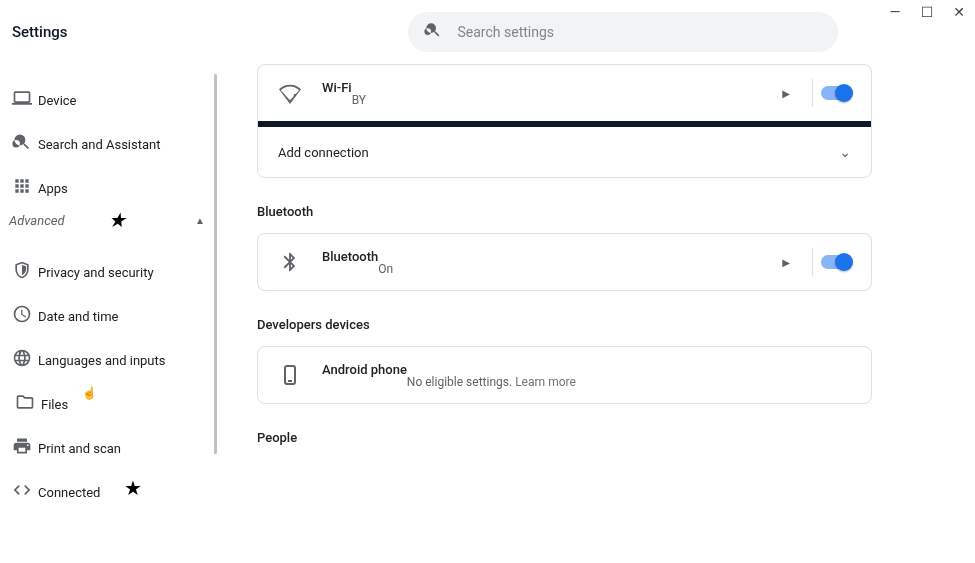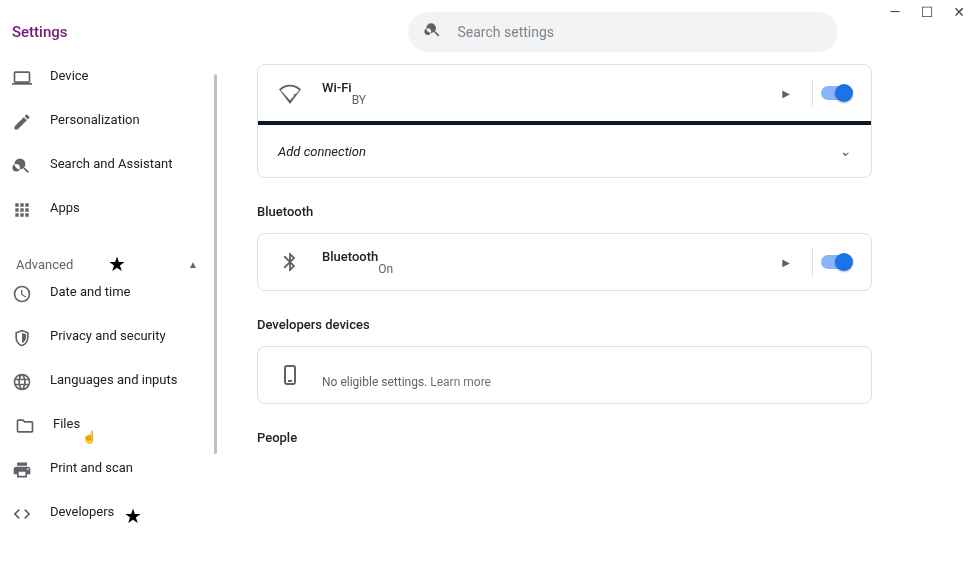--- a/index.html
+++ b/index.html
@@ -31,21 +31,21 @@
     }
     .header {
       display: flex;
       align-items: center;
       height: 64px;
       padding: 0 12px;
     }
     .title {
       font-size: 15px;
       font-weight: 500;
-      color: #701a75;
+      color: #0f172a;
     }
     .search-wrap {
       margin-left: 340px;
     }
     .search {
       display: flex;
       align-items: center;
       width: 430px;
       height: 40px;
       border-radius: 20px;
@@ -73,24 +73,24 @@
       display: flex;
       height: calc(100% - 64px);
     }
     .sidebar {
       width: 214px;
       padding: 4px 0;
       position: relative;
     }
     .nav-item {
       display: flex;
-      align-items: flex-start;
+      align-items: flex-end;
       height: 40px;
       padding: 0 12px;
-      gap: 18px;
+      gap: 6px;
       color: #202124;
       font-size: 13px;
       cursor: pointer;
       margin-bottom: 4px;
     }
     .nav-icon {
       width: 20px;
       height: 20px;
       display: flex;
       align-items: center;
@@ -98,25 +98,26 @@
     }
     .nav-icon svg {
       width: 20px;
       height: 20px;
       fill: #5f6368;
     }
     .advanced-row {
       display: flex;
       align-items: center;
       height: 40px;
-      padding: 0 16px;
+      padding: 0 9px;
       color: #5f6368;
       font-size: 13px;
       cursor: pointer;
       position: relative;
+      font-style: italic;
     }
     .advanced-row .arrow {
       margin-left: auto;
       font-size: 10px;
       color: #5f6368;
     }
     .star {
       position: absolute;
       font-size: 20px;
       color: #000;
@@ -151,22 +152,21 @@
       background: #fff;
       width: 615px;
     }
     .row {
       display: flex;
       align-items: center;
       padding: 14px 20px;
       min-height: 56px;
     }
     .row + .row {
-      border-top: 4px solid #0f172a;
-      font-style: italic;
+      border-top: 6px solid #0f172a;
     }
     .row-icon {
       width: 24px;
       height: 24px;
       margin-right: 20px;
       display: flex;
       align-items: center;
       justify-content: center;
     }
     .row-icon svg {
@@ -273,28 +273,20 @@
 
     <div class="nav-item">
       <span class="nav-icon">
         <svg viewBox="0 0 24 24">
             <path d="M20 18c1.1 0 2-.9 2-2V6c0-1.1-.9-2-2-2H4C2.9 4 2 4.9 2 6v10c0 1.1.9 2 2 2H0v2h24v-2h-4zM4 6h16v10H4V6z"></path>
           </svg>
       </span>
       <span>Device</span>
     </div>
 
-    <div class="nav-item">
-      <span class="nav-icon">
-        <svg viewBox="0 0 24 24">
-            <path d="M3 17.25V21h3.75l11.06-11.06-3.75-3.75L3 17.25zM20.71 7.04a1 1 0 000-1.41l-2.34-2.34a1 1 0 00-1.41 0l-1.83 1.83 3.75 3.75 1.83-1.83z"></path>
-          </svg>
-      </span>
-      <span>Personalization</span>
-    </div>
 
     <div class="nav-item">
       <span class="nav-icon">
         <svg viewBox="0 0 24 24">
             <path d="M15.5 14h-.79l-.28-.27A6.471 6.471 0 0016 9.5 6.5 6.5 0 109.5 16c1.61 0 3.09-.59 4.23-1.57l.27.28v.79l5 5L20.49 19l-5-5zM9.5 14A4.5 4.5 0 115 9.5 4.5 4.5 0 019.5 14z"></path>
           </svg>
       </span>
       <span>Search and Assistant</span>
     </div>
 
@@ -309,33 +301,33 @@
 
     <div class="advanced-row">
       <span>Advanced</span>
       <span class="star star1">★</span>
       <span class="arrow">▲</span>
     </div>
 
     <div class="nav-item">
       <span class="nav-icon">
         <svg viewBox="0 0 24 24">
+            <path d="M12 2L4 5v6c0 5 3.4 9.7 8 11 4.6-1.3 8-6 8-11V5l-8-3zm0 2.18l6 2.25V11c0 4.1-2.6 7.9-6 9-3.4-1.1-6-4.9-6-9V6.43l6-2.25zM12 6v12c2.8-1 5-4.2 5-7V7.6L12 6z"></path>
+          </svg>
+      </span>
+      <span>Privacy and security</span>
+    </div>
+
+    <div class="nav-item">
+      <span class="nav-icon">
+        <svg viewBox="0 0 24 24">
             <path d="M12 2a10 10 0 1010 10A10 10 0 0012 2zm0 18a8 8 0 118-8 8 8 0 01-8 8zm.5-13H11v6l5.25 3.15.75-1.23-4.5-2.67z"></path>
           </svg>
       </span>
       <span>Date and time</span>
-    </div>
-
-    <div class="nav-item">
-      <span class="nav-icon">
-        <svg viewBox="0 0 24 24">
-            <path d="M12 2L4 5v6c0 5 3.4 9.7 8 11 4.6-1.3 8-6 8-11V5l-8-3zm0 2.18l6 2.25V11c0 4.1-2.6 7.9-6 9-3.4-1.1-6-4.9-6-9V6.43l6-2.25zM12 6v12c2.8-1 5-4.2 5-7V7.6L12 6z"></path>
-          </svg>
-      </span>
-      <span>Privacy and security</span>
     </div>
 
     <div class="nav-item">
       <span class="nav-icon">
         <svg viewBox="0 0 24 24">
             <path d="M12 2a10 10 0 1010 10A10 10 0 0012 2zm6.93 6h-2.95a15.65 15.65 0 00-1.38-3.56A8 8 0 0118.93 8zM12 4a13.55 13.55 0 011.91 4h-3.82A13.55 13.55 0 0112 4zM4.26 14a8.19 8.19 0 010-4h3.38a16.52 16.52 0 000 4zm.82 2h2.95a15.65 15.65 0 001.38 3.56A8 8 0 015.08 16zM8 8H5.08a8 8 0 013.33-3.56A15.65 15.65 0 008 8zm4 12a13.55 13.55 0 01-1.91-4h3.82A13.55 13.55 0 0112 20zm2.34-6H9.66a14.71 14.71 0 010-4h4.68a14.71 14.71 0 010 4zm.25 5.56A15.65 15.65 0 0015.97 16h2.95a8 8 0 01-4.33 3.56zM16.36 14a16.52 16.52 0 000-4h3.38a8.19 8.19 0 010 4z"></path>
           </svg>
       </span>
       <span>Languages and inputs</span>
     </div>
@@ -358,21 +350,21 @@
       </span>
       <span>Print and scan</span>
     </div>
 
     <div class="nav-item" style="position:relative;">
       <span class="nav-icon">
         <svg viewBox="0 0 24 24">
             <path d="M9.4 16.6L4.8 12l4.6-4.6L8 6l-6 6 6 6 1.4-1.4zm5.2 0l4.6-4.6-4.6-4.6L16 6l6 6-6 6-1.4-1.4z"></path>
           </svg>
       </span>
-      <span>Developers</span>
+      <span>Connected</span>
       <span class="star star2">★</span>
     </div>
 
   </div>
 
   <div class="content-scroll-indicator"></div>
 
   <div class="content">
 
     <div class="card">
@@ -420,20 +412,21 @@
       </div>
     </div>
 
     <div class="section-title">Developers devices</div>
     <div class="card">
       <div class="row">
         <span class="row-icon">
           <div class="phone-icon-outline"></div>
         </span>
         <div class="row-text">
+          <span class="row-title">Android phone</span>
           <span class="row-sub">
             <span>No eligible settings. </span><a>Learn more</a>
           </span>
         </div>
       </div>
     </div>
 
     <div class="section-title">People</div>
 
   </div>

